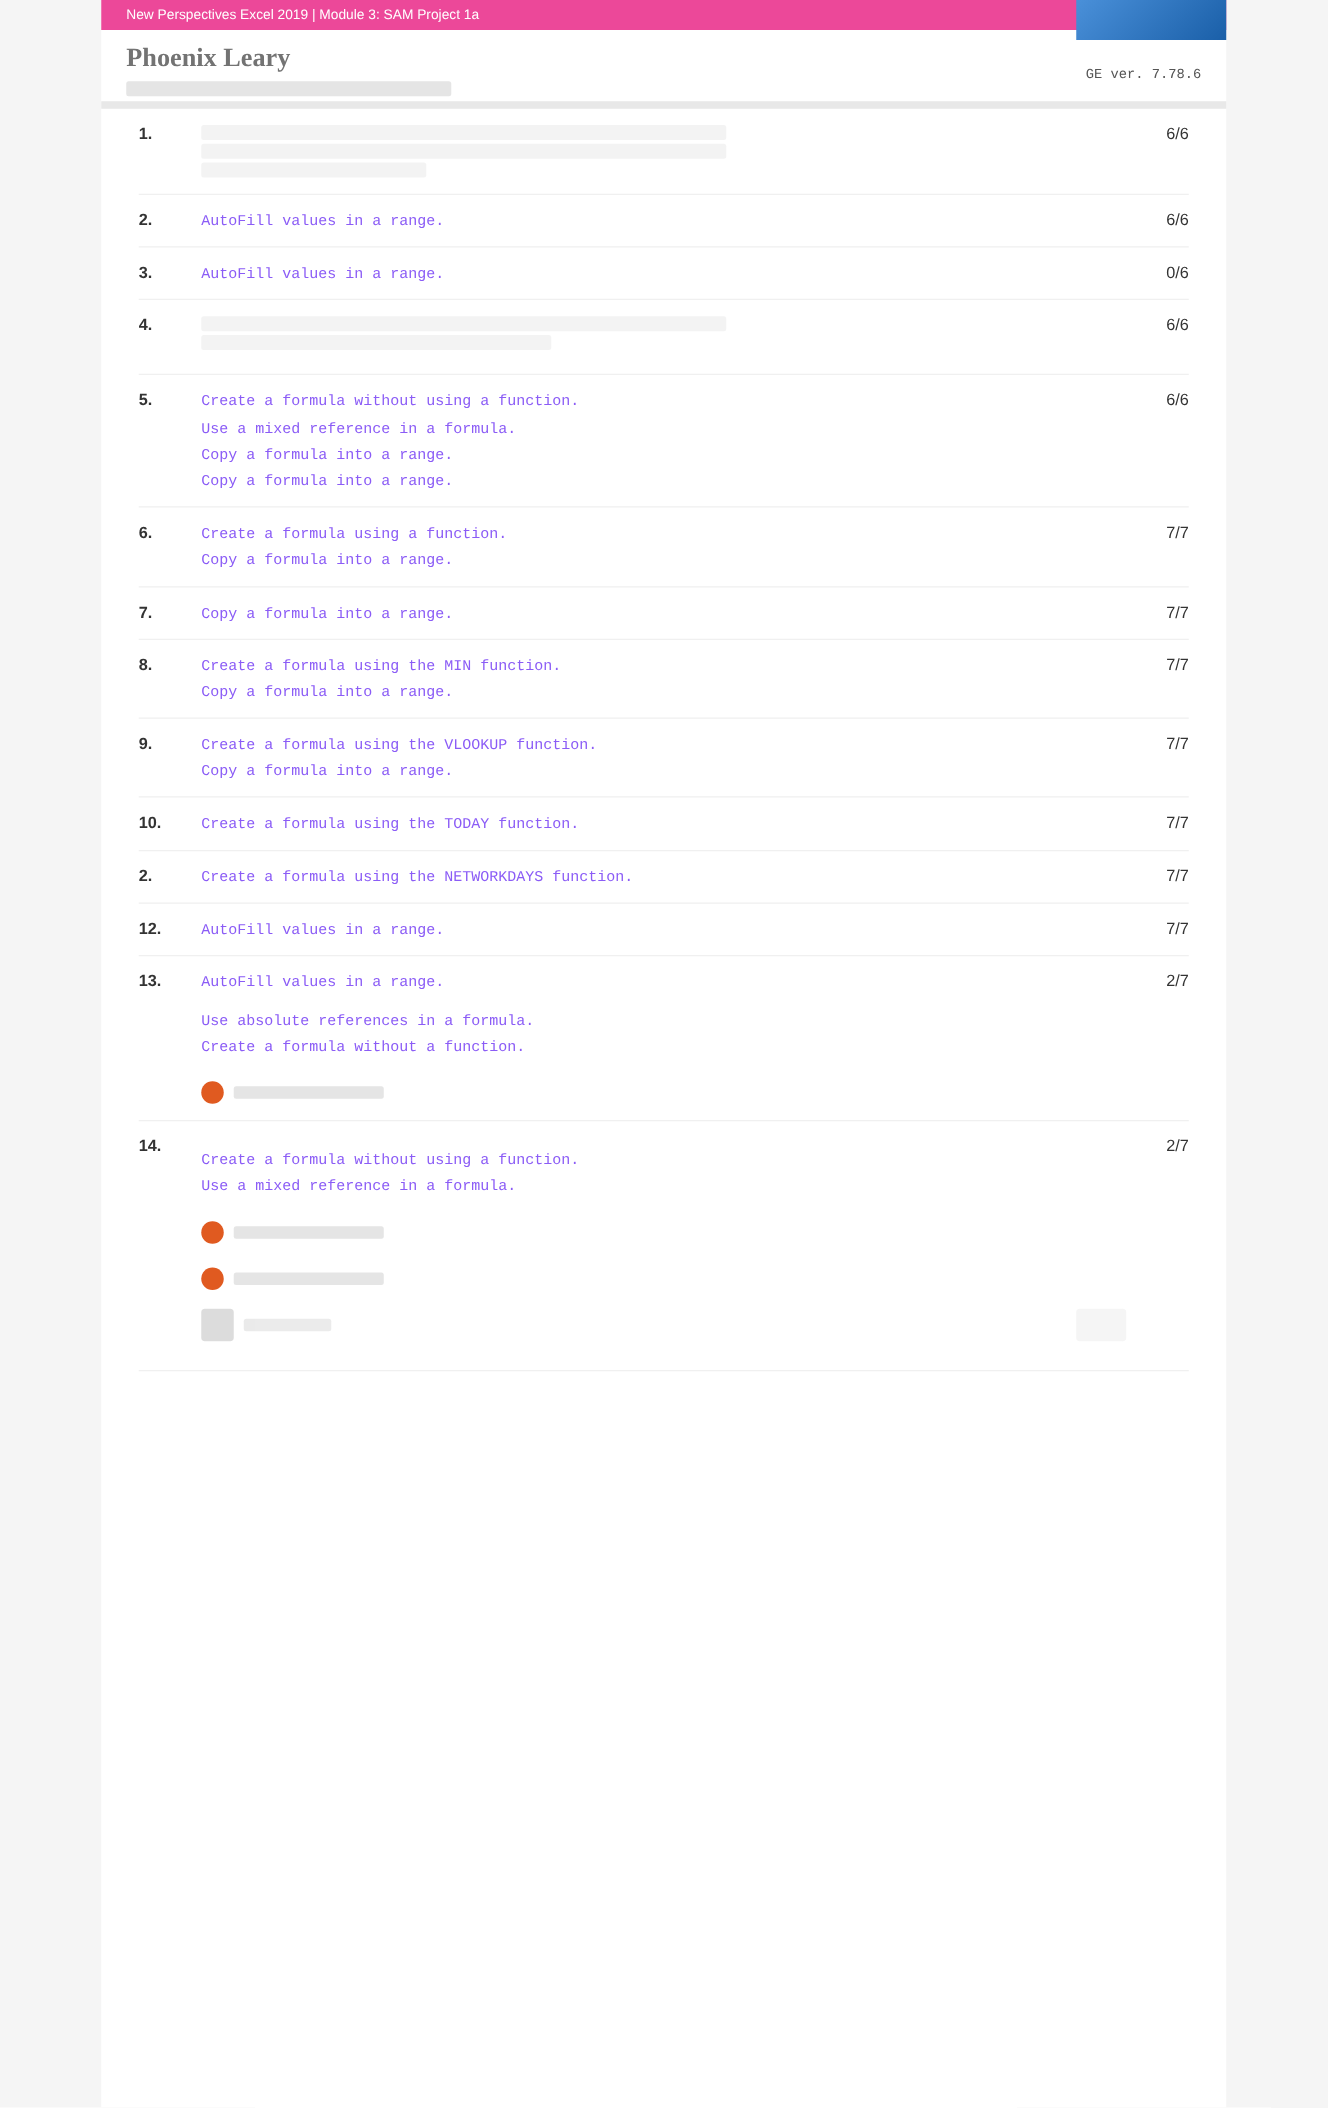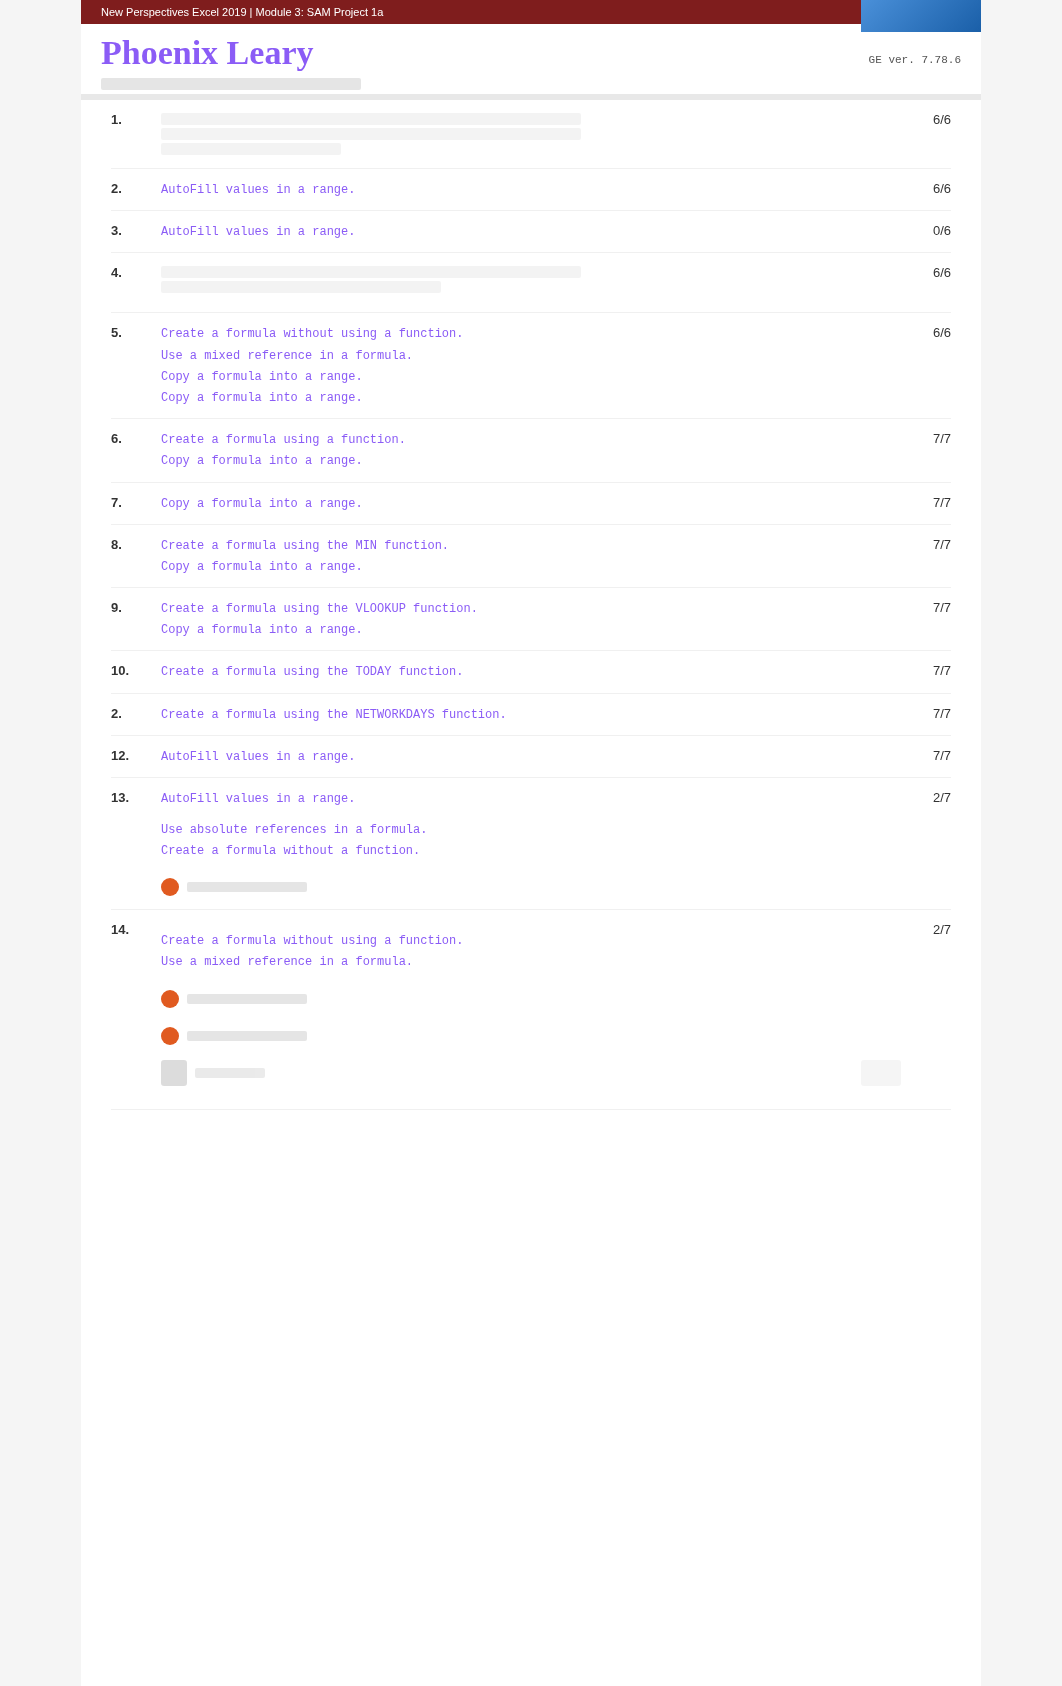--- a/index.html
+++ b/index.html
@@ -10,40 +10,40 @@
       font-size: 13px;
     }
     .page-wrapper {
       max-width: 900px;
       margin: 0 auto;
       background: #fff;
       min-height: 1686px;
       position: relative;
     }
     .header-bar {
-      background: #7f1d1d;
+      background: #ec4899;
       padding: 6px 20px;
       color: #fff;
       font-size: 11px;
     }
     .header-accent {
       position: absolute;
       top: 0;
       right: 0;
       width: 120px;
       height: 32px;
       background: linear-gradient(135deg, #4a90d9 0%, #1a5fa8 100%);
     }
     .header-title-area {
       padding: 10px 20px 4px 20px;
       position: relative;
     }
     .student-name {
-      font-size: 34px;
-      color: #8b5cf6;
+      font-size: 21px;
+      color: #737373;
       font-weight: bold;
       font-family: Georgia, serif;
     }
     .student-info-blur {
       width: 260px;
       height: 12px;
       background: #ccc;
       border-radius: 2px;
       margin-top: 6px;
       opacity: 0.5;

